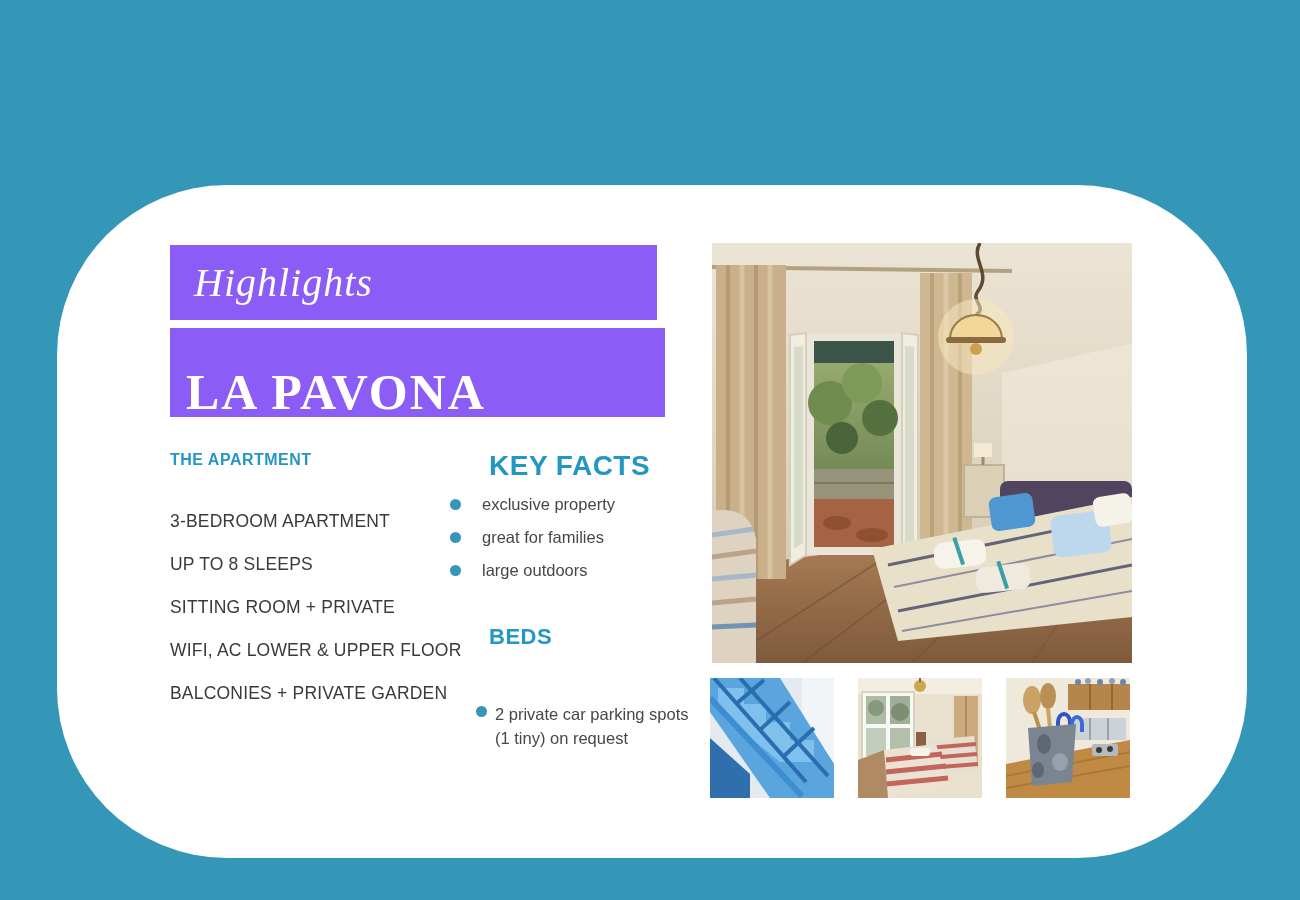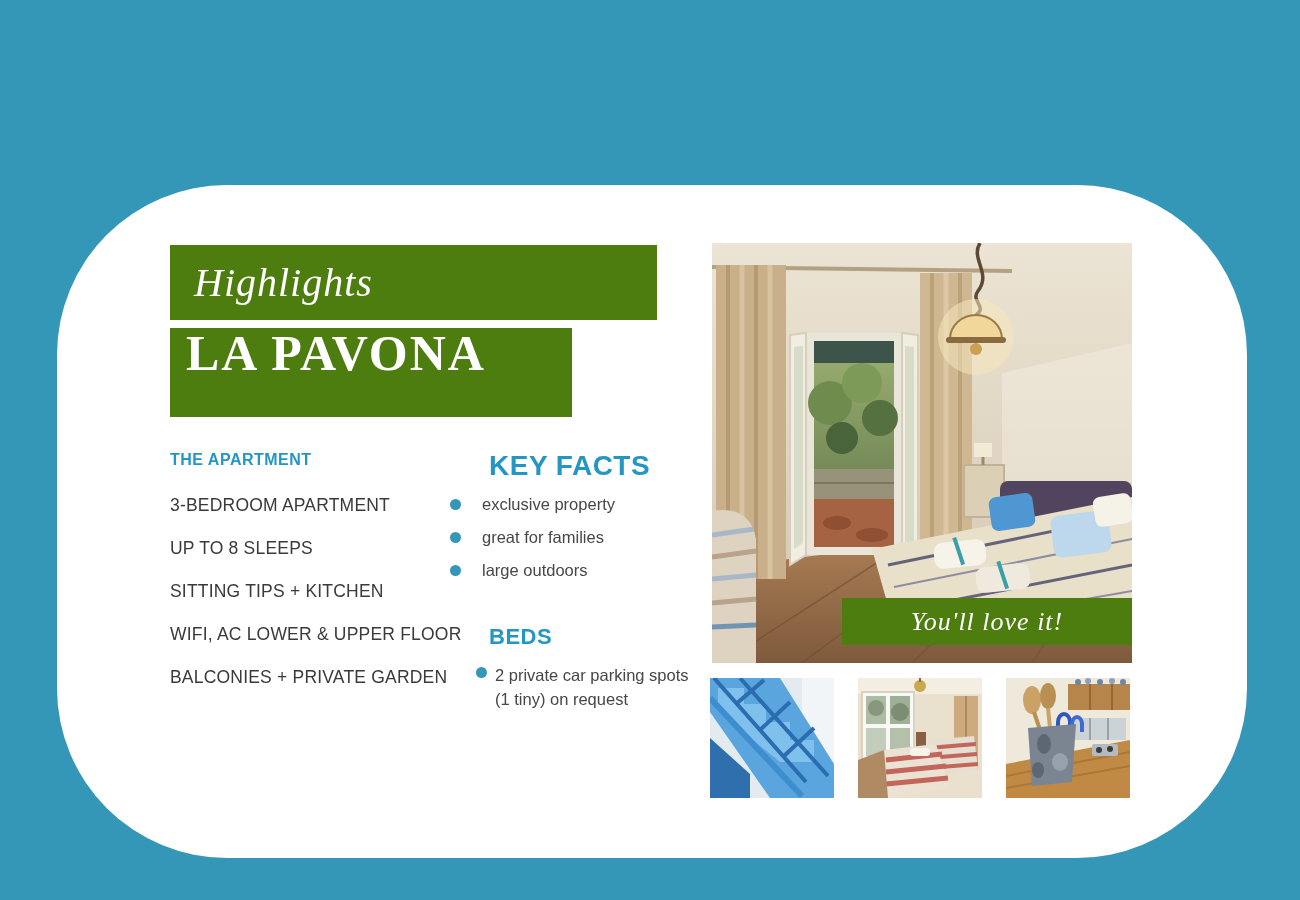--- a/index.html
+++ b/index.html
@@ -6,57 +6,57 @@
   .page{
     position:relative;width:1300px;height:900px;overflow:hidden;
     background:#3597b8;
     font-family:"Liberation Sans", sans-serif;
   }
   .card{
     position:absolute;left:57px;top:185px;width:1190px;height:673px;
     background:#ffffff;border-radius:170px;
   }
   .banner{
-    position:absolute;background:#4d7c0f;color:#ffffff;
+    position:absolute;background:#8b5cf6;color:#ffffff;
   }
   .tagline-banner{
     left:170px;top:245px;width:487px;height:75px;
     display:flex;align-items:center;
   }
   .script{
     font-family:cursive;font-style:italic;letter-spacing:1px;
   }
   .tagline-text{font-size:40px;padding-left:24px;line-height:1;}
   .title-banner{
-    left:170px;top:328px;width:402px;height:89px;
-    display:flex;align-items:flex-start;
+    left:170px;top:328px;width:495px;height:89px;
+    display:flex;align-items:flex-end;
   }
   .title-text{
     font-family:"Liberation Serif", serif;font-weight:bold;
     font-size:50px;letter-spacing:2px;padding-left:16px;line-height:1;
   }
   .section-heading{
     position:absolute;color:#2396c4;font-weight:bold;line-height:1;
   }
   .apartment-heading{left:170px;top:452px;font-size:16px;letter-spacing:0.5px;}
-  .apartment-list{position:absolute;left:170px;top:496px;}
+  .apartment-list{position:absolute;left:170px;top:512px;}
   .apartment-item{
     font-size:17.5px;color:#3a3a3a;line-height:18px;margin-bottom:25px;
     white-space:nowrap;letter-spacing:0.2px;
   }
   .keyfacts-heading{left:489px;top:452px;font-size:28px;letter-spacing:0.5px;}
   .facts-list{position:absolute;left:450px;top:495px;}
   .fact-row{display:flex;align-items:flex-start;margin-bottom:15px;}
   .dot{
     width:11px;height:11px;border-radius:50%;background:#3597b8;
     flex:0 0 11px;margin-top:4px;
   }
   .fact-text{font-size:16.5px;color:#474747;margin-left:21px;line-height:18px;white-space:nowrap;}
   .tips-heading{left:489px;top:626px;font-size:22px;letter-spacing:0.5px;}
-  .tips-list{position:absolute;left:476px;top:663px;}
+  .tips-list{position:absolute;left:476px;top:702px;}
   .tip-row{display:flex;align-items:flex-start;margin-bottom:9px;}
   .tip-text{font-size:16.5px;color:#474747;margin-left:8px;line-height:24px;width:202px;}
   .main-photo{
     position:absolute;left:712px;top:243px;width:420px;height:420px;overflow:hidden;
   }
   .main-photo svg{display:block;}
   .caption-banner{
     left:842px;top:598px;width:290px;height:47px;
     display:flex;align-items:center;justify-content:center;
   }
@@ -78,21 +78,21 @@
   </div>
 
   <div class="banner title-banner">
     <span class="title-text">LA PAVONA</span>
   </div>
 
   <div class="section-heading apartment-heading">THE APARTMENT</div>
   <div class="apartment-list">
     <div class="apartment-item">3-BEDROOM APARTMENT</div>
     <div class="apartment-item">UP TO 8 SLEEPS</div>
-    <div class="apartment-item">SITTING TIPS + KITCHEN</div>
+    <div class="apartment-item">SITTING ROOM + PRIVATE</div>
     <div class="apartment-item">WIFI, AC LOWER &amp; UPPER FLOOR</div>
     <div class="apartment-item">BALCONIES + PRIVATE GARDEN</div>
   </div>
 
   <div class="section-heading keyfacts-heading">KEY FACTS</div>
   <div class="facts-list">
     <div class="fact-row">
       <span class="dot"></span>
       <span class="fact-text">exclusive property</span>
     </div>
@@ -196,23 +196,20 @@
 
       <path d="M0,268 q38,-6 44,28 l0,124 -44,0 z" fill="#ddd3c0"></path>
       <line x1="0" y1="292" x2="42" y2="286" stroke="#a8b8c8" stroke-width="5"></line>
       <line x1="0" y1="314" x2="44" y2="308" stroke="#b9a38a" stroke-width="5"></line>
       <line x1="0" y1="336" x2="44" y2="332" stroke="#a8b8c8" stroke-width="5"></line>
       <line x1="0" y1="360" x2="44" y2="356" stroke="#b9a38a" stroke-width="5"></line>
       <line x1="0" y1="384" x2="44" y2="382" stroke="#6f94b4" stroke-width="5"></line>
     </svg>
   </div>
 
-  <div class="banner caption-banner">
-    <span class="script caption-text">You'll love it!</span>
-  </div>
 
   <div class="thumb t1">
     <svg viewBox="0 0 124 120" width="124" height="120" preserveAspectRatio="none">
       <rect width="124" height="120" fill="#e3ebf1"></rect>
       <rect x="92" y="0" width="32" height="120" fill="#f2f5f7"></rect>
       <polygon points="92,70 124,86 124,120 92,120" fill="#9a6b4a"></polygon>
       <polygon points="0,0 70,0 124,86 124,120 60,120 0,34" fill="#5aa5dd"></polygon>
       <polygon points="8,10 34,10 34,26 56,26 56,44 80,44 80,62 104,62 104,84 70,84 26,48 8,28" fill="#7fc0ec"></polygon>
       <polygon points="0,60 40,96 40,120 0,120" fill="#2f6fae"></polygon>
       <g stroke="#2a6db0" stroke-width="4" fill="none">

